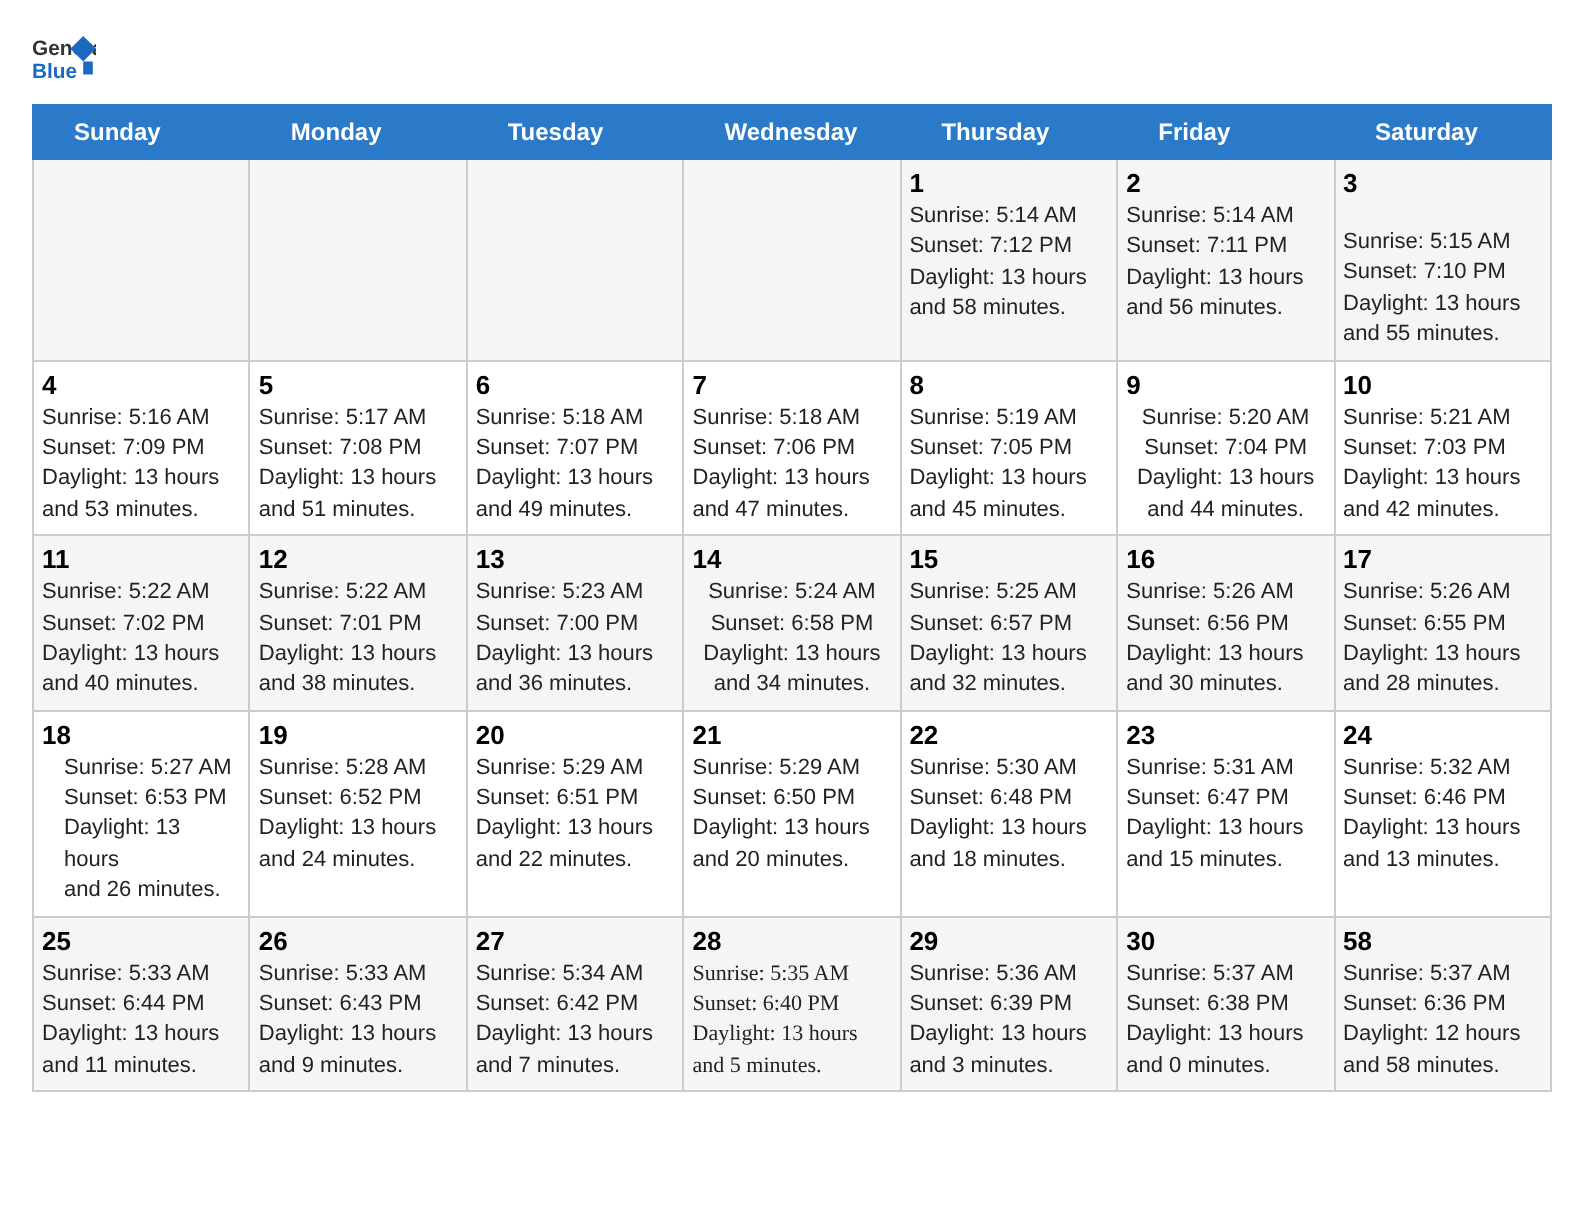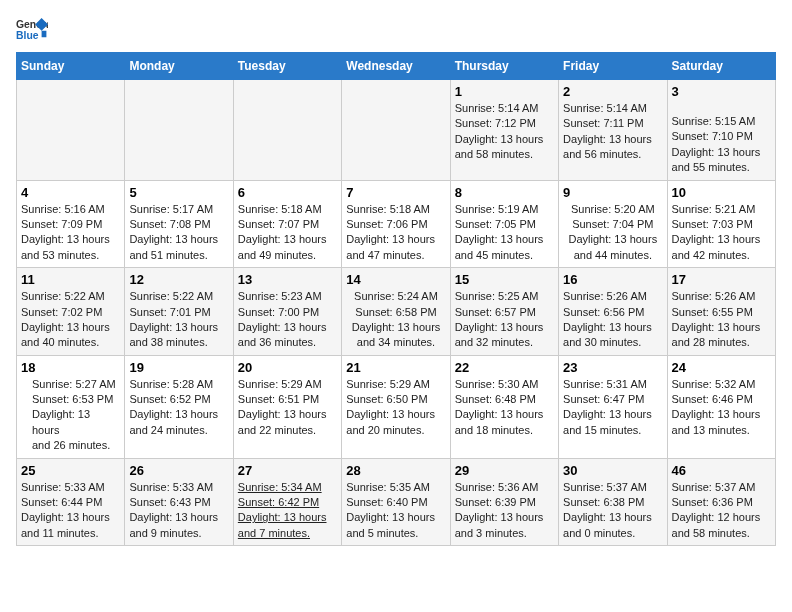--- a/index.html
+++ b/index.html
@@ -39,21 +39,21 @@
       color: #555;
     }
     table {
       width: 100%;
       border-collapse: collapse;
       font-size: 11px;
     }
     thead tr th {
       background-color: #2a7ac9;
       color: #fff;
-      padding: 6px 4px;
+      padding: 6px 20px;
       text-align: left;
       font-size: 12px;
       font-weight: bold;
       border: 1px solid #2a7ac9;
     }
     tbody tr td {
       border: 1px solid #ccc;
       vertical-align: top;
       padding: 4px;
       min-height: 80px;
@@ -304,48 +304,48 @@
         </td>
         <td>
           <span class="day-number">26</span>
           <div class="day-info" style="white-space: pre-line;">Sunrise: 5:33 AM
 Sunset: 6:43 PM
 Daylight: 13 hours
 and 9 minutes.</div>
         </td>
         <td>
           <span class="day-number">27</span>
-          <div class="day-info" style="white-space: pre-line; text-decoration: underline;">Sunrise: 5:34 AM
+          <div class="day-info" style="white-space: pre-line;">Sunrise: 5:34 AM
 Sunset: 6:42 PM
 Daylight: 13 hours
 and 7 minutes.</div>
         </td>
         <td>
           <span class="day-number">28</span>
-          <div class="day-info" style="white-space: pre-line;">Sunrise: 5:35 AM
+          <div class="day-info" style="white-space: pre-line; font-family: Liberation Serif, serif;">Sunrise: 5:35 AM
 Sunset: 6:40 PM
 Daylight: 13 hours
 and 5 minutes.</div>
         </td>
         <td>
           <span class="day-number">29</span>
           <div class="day-info" style="white-space: pre-line;">Sunrise: 5:36 AM
 Sunset: 6:39 PM
 Daylight: 13 hours
 and 3 minutes.</div>
         </td>
         <td>
           <span class="day-number">30</span>
           <div class="day-info" style="white-space: pre-line;">Sunrise: 5:37 AM
 Sunset: 6:38 PM
 Daylight: 13 hours
 and 0 minutes.</div>
         </td>
         <td>
-          <span class="day-number">46</span>
+          <span class="day-number">58</span>
           <div class="day-info" style="white-space: pre-line;">Sunrise: 5:37 AM
 Sunset: 6:36 PM
 Daylight: 12 hours
 and 58 minutes.</div>
         </td>
       </tr>
     </tbody>
 </table>
 
 </body></html>

